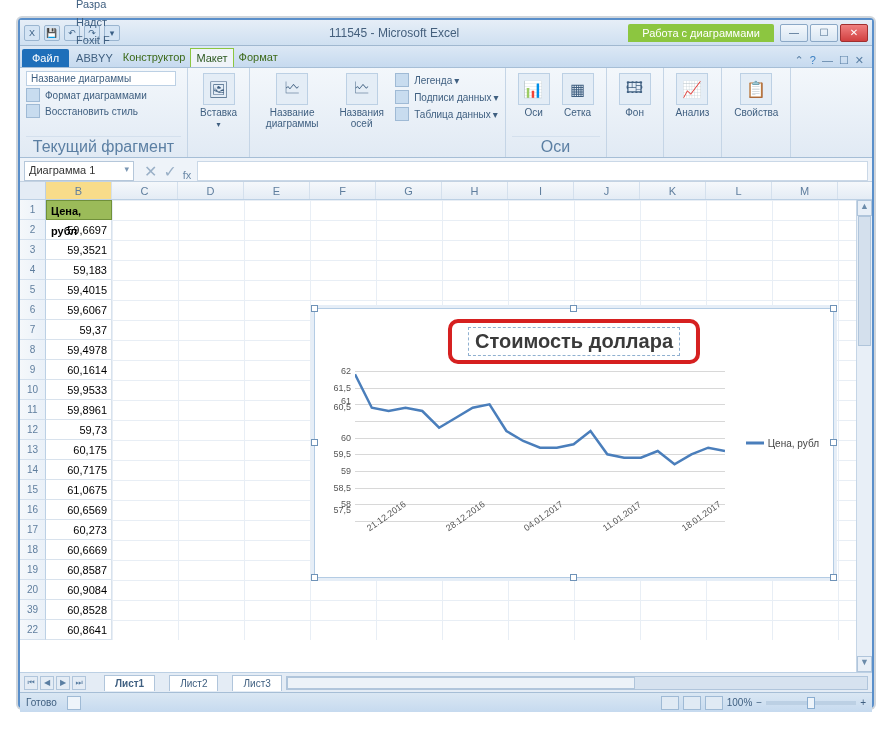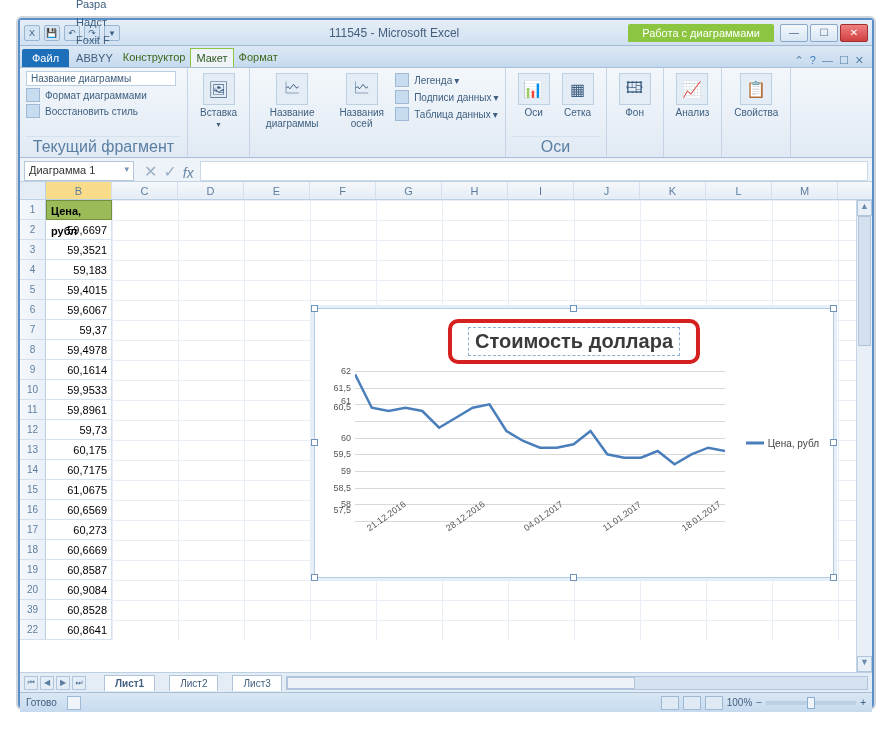--- a/index.html
+++ b/index.html
@@ -30,21 +30,21 @@
 .rgroup-label { text-align: center; color: #5b7fa3; font-size: 16px; padding: 1px 0; border-top: 1px solid #d4e0ed; margin-top: auto; }
 .rrow { display: flex; align-items: center; gap: 2px; padding: 1px 0; color: #3f5f80; }
 .rbtn { display: flex; flex-direction: column; align-items: center; gap: 2px; padding: 3px 6px; color: #3f5f80; cursor:pointer; }
 .rbtn .ricon { width: 32px; height: 32px; background: #e4edf6; border: 1px solid #bcd0e4; display:flex;align-items:center;justify-content:center; font-size:16px;}
 .smicon { width:14px;height:14px;background:#c8dcef;border:1px solid #9fbad5;display:inline-block;margin-right:3px;}
 
 
 .formulabar { height: 24px; display: flex; align-items: flex-end; border-bottom: 1px solid #c3d2e2; background: #eef3f9; }
 .namebox { width: 110px; height: 20px; border: 1px solid #b5c7da; background: #fff; margin: 0 4px; padding: 2px 4px; font-size: 11px; color: #333; position: relative; }
 .namebox::after { content: "▾"; position: absolute; right: 4px; top: 2px; color: #7a96b3; font-size: 9px; }
-.fxlabel { font-style: italic; color: #6b89a8; font-size: 14px; padding: 0 6px; }
+.fxlabel { color: #6b89a8; font-size: 11px; padding: 0 6px; }
 .fxinput { flex: 1; height: 20px; border: 1px solid #cad8e7; background: #fff; margin-right: 4px; }
 
 
 .sheet-area { position: relative; height: 490px; overflow: hidden; }
 .colheaders { height: 18px; display: flex; background: linear-gradient(#f5f8fb,#e4ecf5); border-bottom: 1px solid #bcd0e4; font-size: 11px; color: #5f7e9e; }
 .corner { width: 26px; border-right: 1px solid #bcd0e4; background: #e4ecf5; }
 .colh { width: 66px; text-align: center; border-right: 1px solid #d4e0ed; line-height: 18px; }
 .colh.sel { background: #f8dc8a; }
 .gridbody { display: flex; height: 440px; overflow: hidden; }
 .rowheaders { width: 26px; background: linear-gradient(90deg,#f5f8fb,#e9f0f8); font-size: 10px; color: #5f7e9e; }

